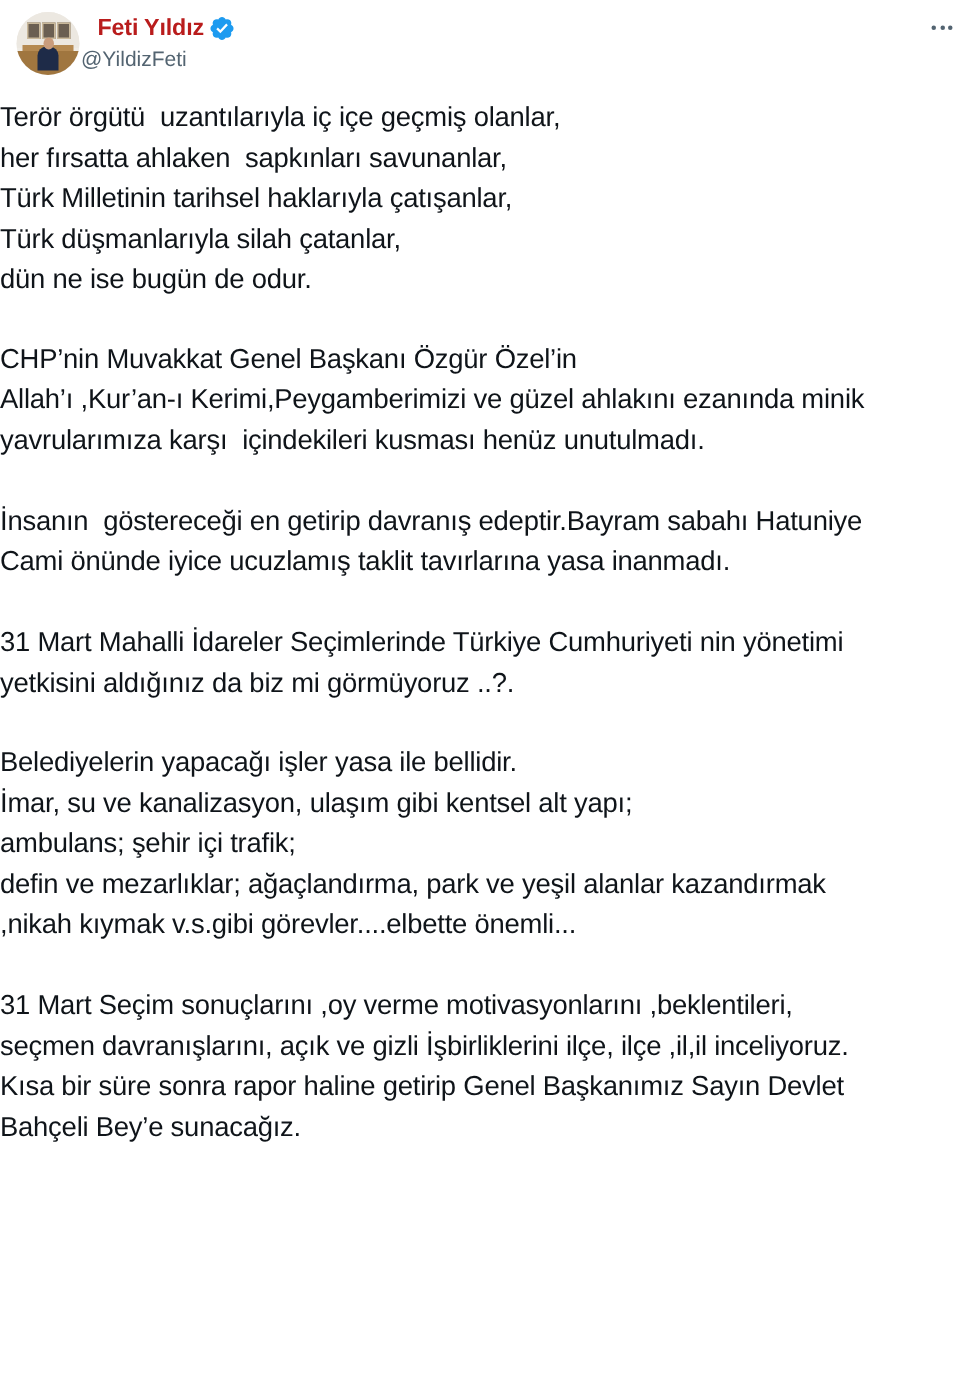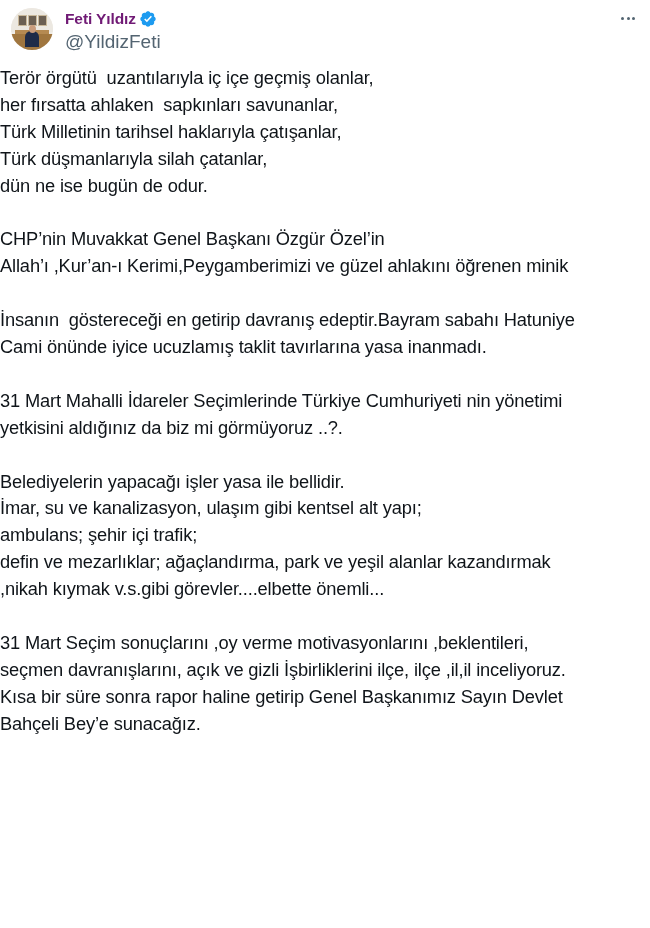--- a/index.html
+++ b/index.html
@@ -71,34 +71,34 @@
       position: absolute;
       left: 65px;
       top: 9px;
       display: flex;
       align-items: center;
       height: 20px;
     }
     .display-name {
       font-weight: bold;
       font-size: 15.5px;
-      color: #701a75;
+      color: #b91c1c;
       letter-spacing: -0.1px;
     }
     .verified {
       margin-left: 3px;
       width: 18px;
       height: 18px;
       display: inline-block;
     }
     .handle {
       position: absolute;
-      left: 65px;
+      left: 54px;
       top: 31px;
-      font-size: 19px;
+      font-size: 14px;
       color: #536471;
     }
     .more {
       position: absolute;
       left: 614px;
       top: 8px;
       width: 28px;
       height: 20px;
       display: flex;
       align-items: center;
@@ -169,21 +169,22 @@
 <div class="tweet-body">
   <p class="para">
     <span class="line">Terör örgütü  uzantılarıyla iç içe geçmiş olanlar,</span>
     <span class="line">her fırsatta ahlaken  sapkınları savunanlar,</span>
     <span class="line">Türk Milletinin tarihsel haklarıyla çatışanlar,</span>
     <span class="line">Türk düşmanlarıyla silah çatanlar,</span>
     <span class="line">dün ne ise bugün de odur.</span>
   </p>
   <p class="para">
     <span class="line">CHP’nin Muvakkat Genel Başkanı Özgür Özel’in</span>
-    <span class="line">Allah’ı ,Kur’an-ı Kerimi,Peygamberimizi ve güzel ahlakını öğrenen minik</span>
+    <span class="line">Allah’ı ,Kur’an-ı Kerimi,Peygamberimizi ve güzel ahlakını ezanında minik</span>
+    <span class="line">yavrularımıza karşı  içindekileri kusması henüz unutulmadı.</span>
   </p>
   <p class="para">
     <span class="line">İnsanın  göstereceği en getirip davranış edeptir.Bayram sabahı Hatuniye</span>
     <span class="line">Cami önünde iyice ucuzlamış taklit tavırlarına yasa inanmadı.</span>
   </p>
   <p class="para">
     <span class="line">31 Mart Mahalli İdareler Seçimlerinde Türkiye Cumhuriyeti nin yönetimi</span>
     <span class="line">yetkisini aldığınız da biz mi görmüyoruz ..?.</span>
   </p>
   <p class="para">

